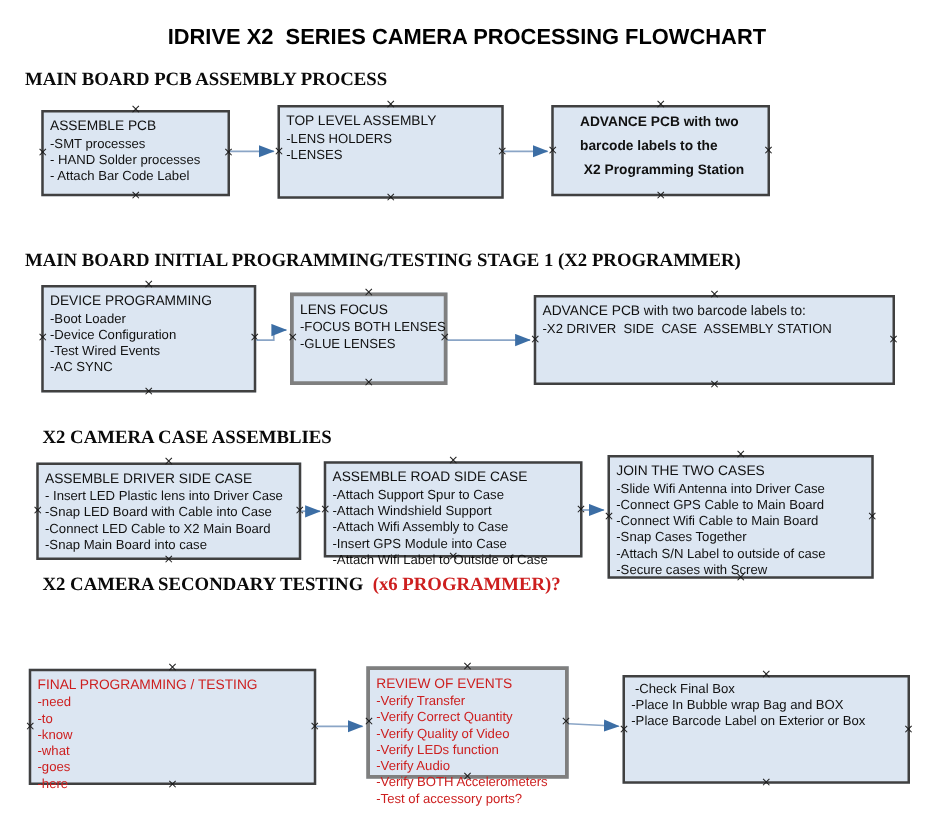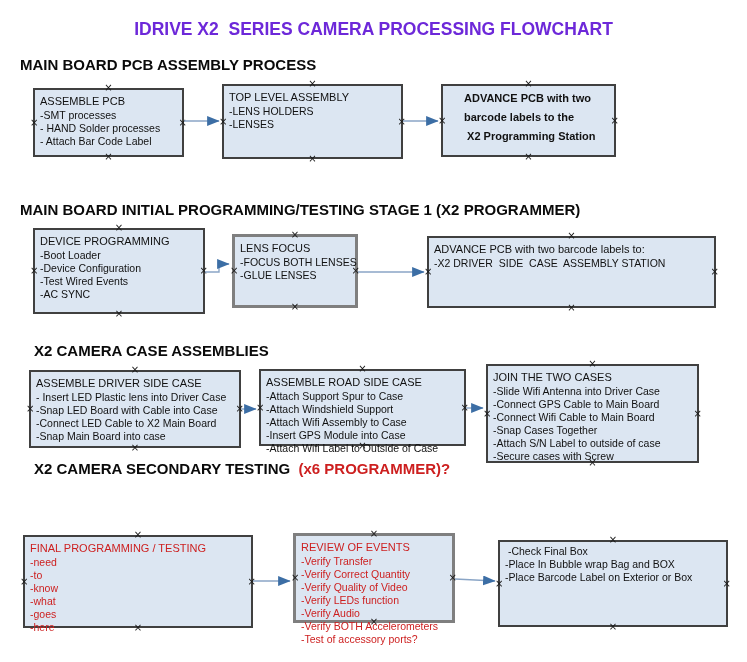--- a/index.html
+++ b/index.html
@@ -2,24 +2,24 @@
 <html><head>
 <meta charset="utf-8">
 <style>
   html,body{margin:0;padding:0;background:#ffffff;}
   #canvas{
     position:relative;width:747px;height:662px;background:#ffffff;overflow:hidden;
     font-family:"Liberation Sans","DejaVu Sans",sans-serif;color:#111;
   }
   .main-title{
     position:absolute;top:19px;left:0;width:747px;text-align:center;
-    font-size:17.5px;font-weight:bold;white-space:pre;color:#6d28d9;
+    font-size:17.5px;font-weight:bold;white-space:pre;color:#000000;
   }
   .section-header{
-    position:absolute;font-size:15px;font-weight:bold;white-space:pre;color:#0a0a0a;
+    position:absolute;font-size:15px;font-weight:bold;white-space:pre;color:#0a0a0a;font-family:Liberation Serif, serif;
   }
   .flow-box{
     position:absolute;background:var(--box-fill,#dce6f2);
     border:2px solid var(--box-border,#404040);
     box-sizing:border-box;padding:3px 5px 2px 5px;overflow:visible;
   }
   .flow-box.gray-border{border:3px solid var(--box-border-gray,#7f7f7f);}
   .box-title{font-size:11px;font-weight:normal;line-height:16px;white-space:pre;}
   .box-item{font-size:10.5px;line-height:13px;white-space:pre;}
   .bold-line{font-size:11px;font-weight:bold;line-height:19px;white-space:pre;margin-left:16px;}

